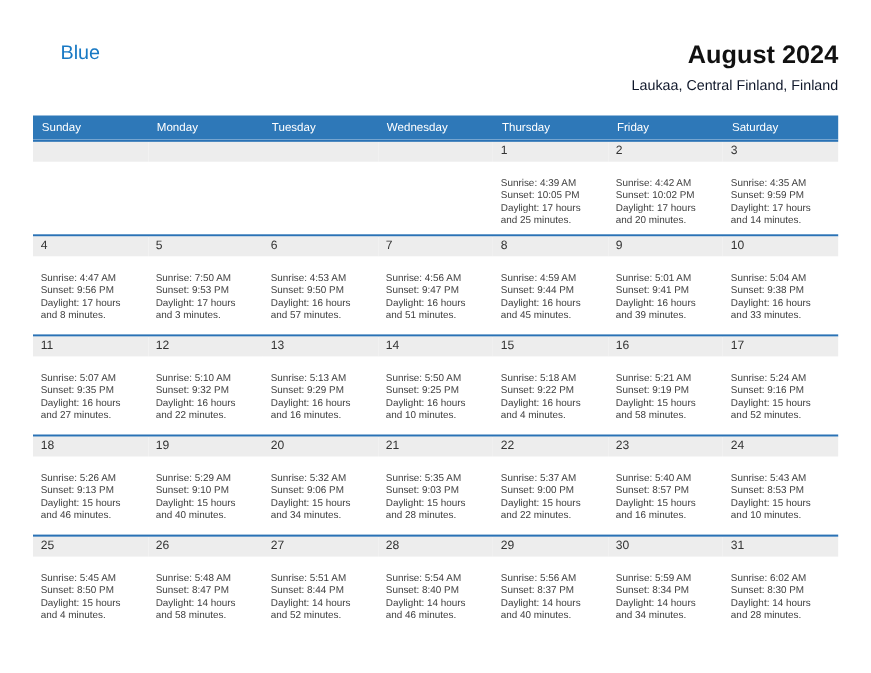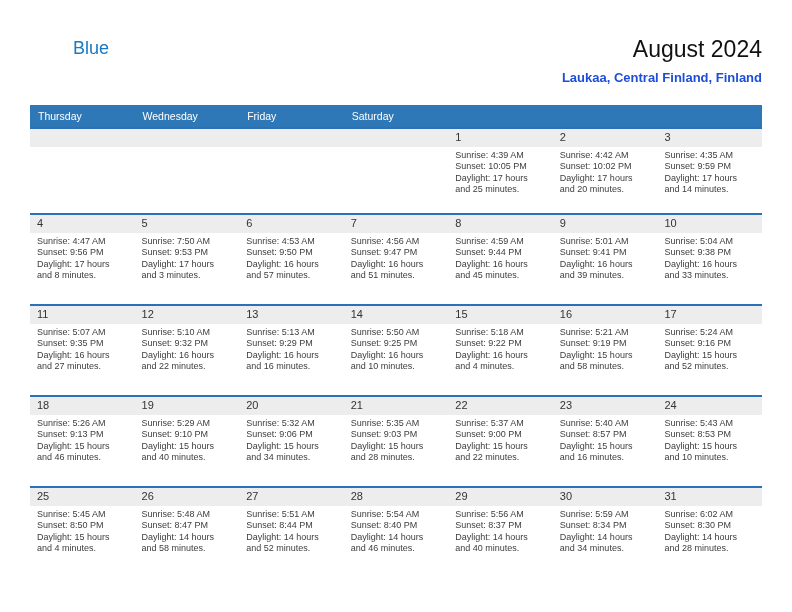--- a/index.html
+++ b/index.html
@@ -13,26 +13,26 @@
 
   
   .logo { position: absolute; left: 36px; top: 42px; }
   .logo-top { display: flex; align-items: flex-start; }
   .logo-general { font-size: 18px; color: #221e1f; letter-spacing: -0.4px; line-height: 1; }
   .logo-triangle {
     width: 33px; height: 20px; margin-left: 1px; margin-top: 1px;
     background: #1879C4;
     clip-path: polygon(0 0, 100% 0, 100% 100%);
   }
-  .logo-blue { font-size: 18px; color: #1879C4; line-height: 1; margin: -3px 0 0 37px; }
+  .logo-blue { font-size: 18px; color: #1879C4; line-height: 1; margin: -3px 0 0 19px; }
 
   
   .titles { position: absolute; right: 30px; top: 36px; text-align: right; }
-  .page-title { font-size: 23px; font-weight: 400; color: #111111; line-height: 1.15; }
-  .page-subtitle { font-size: 13px; font-weight: 700; color: #1d4ed8; margin-top: 8px; }
+  .page-title { font-size: 23px; font-weight: 700; color: #111111; line-height: 1.15; }
+  .page-subtitle { font-size: 13px; font-weight: 400; color: #0f172a; margin-top: 8px; }
 
   
   .calendar { position: absolute; left: 30px; top: 105px; width: 732px; }
   .weekday-row {
     display: grid; grid-template-columns: repeat(7, 1fr);
     background: #2E78B8; height: 22px;
   }
   .weekday {
     color: #ffffff; font-size: 10.5px; line-height: 22px;
     padding-left: 8px; overflow: hidden; white-space: nowrap;
@@ -44,42 +44,45 @@
     background: #ffffff;
   }
   .week.first { height: 86px; }
   .day-band {
     height: 18px; box-sizing: border-box;
     background: #EDEDED;
     font-size: 11px; color: #333333;
     padding: 2px 0 0 7px;
   }
   .day-text {
-    padding: 3px 4px 0 7px;
+    padding: 14px 4px 0 7px;
     font-size: 9px; line-height: 11.4px;
     color: #3d3d3d;
   }
   .day-line { white-space: nowrap; overflow: hidden; }
 </style>
 </head>
 <body>
 
 <div class="logo">
   <div class="logo-blue">Blue</div>
 </div>
 
 <div class="titles">
   <div class="page-title">August 2024</div>
   <div class="page-subtitle">Laukaa, Central Finland, Finland</div>
 </div>
 
 <div class="calendar">
   <div class="weekday-row">
+    <div class="weekday">Sunday</div>
+    <div class="weekday">Monday</div>
+    <div class="weekday">Tuesday</div>
+    <div class="weekday">Wednesday</div>
     <div class="weekday">Thursday</div>
-    <div class="weekday">Wednesday</div>
     <div class="weekday">Friday</div>
     <div class="weekday">Saturday</div>
   </div>
   <div id="calendar-grid">
       <div class="week first">
         <div class="day-cell">
           <div class="day-band"></div>
           <div class="day-text"></div>
         </div>
         <div class="day-cell">

